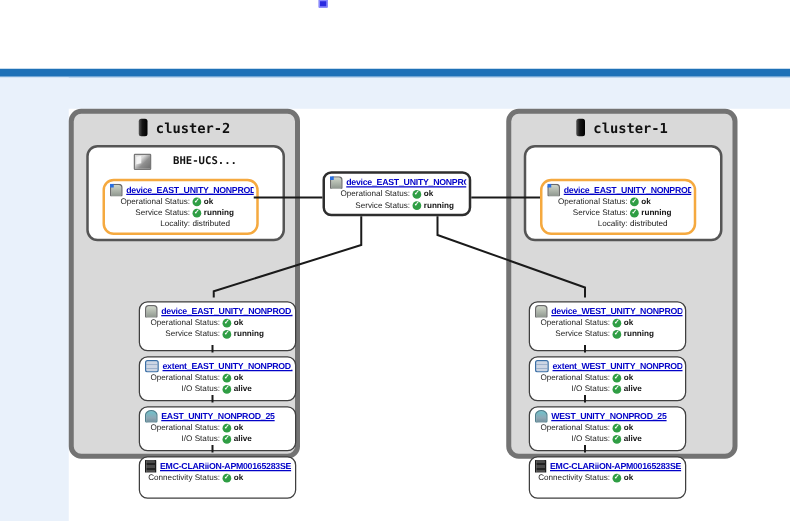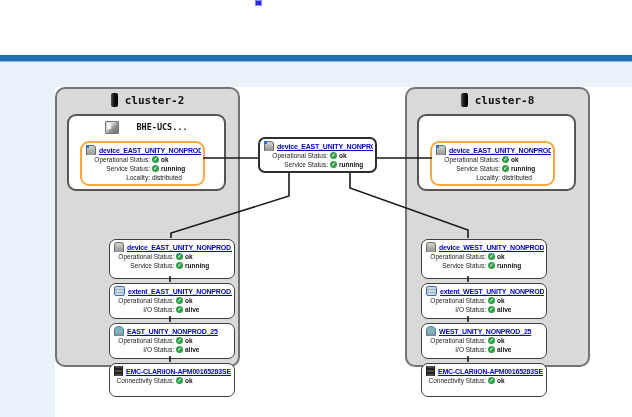--- a/index.html
+++ b/index.html
@@ -7,21 +7,21 @@
   .page{position:relative;width:632px;height:417px;background:#ffffff;overflow:hidden;}
 
   .mini-icon{position:absolute;left:255px;top:0;width:5px;height:4px;background:#2a2ae0;border:1px solid #8888ff;}
   .top-bar{position:absolute;left:0;top:55px;width:632px;height:6px;background:#1e71b7;border-bottom:1px solid #8fb8df;}
   .tint-band{position:absolute;left:0;top:62px;width:632px;height:25px;background:#e9f1fb;}
   .tint-left{position:absolute;left:0;top:62px;width:55px;height:355px;background:#e9f1fb;}
 
   svg.connectors{position:absolute;left:0;top:0;z-index:3;pointer-events:none;}
 
   .cluster{position:absolute;top:87px;width:185px;height:280px;background:#d9d9d9;
-           border:2px solid #737373;border-radius:10px;box-sizing:border-box;z-index:2;}
+           border:4px solid #737373;border-radius:10px;box-sizing:border-box;z-index:2;}
   .cluster.left{left:55px;} .cluster.right{left:405px;}
   .cluster-header{display:flex;align-items:center;justify-content:center;gap:7px;height:22px;}
   .cluster-title{font-family:"DejaVu Sans Mono",monospace;font-weight:bold;font-size:11px;color:#111;}
 
   .icon-tower{width:7px;height:14px;background:linear-gradient(90deg,#555 0%,#161616 40%,#000 100%);border-radius:2px;}
   .icon-host{width:12px;height:11px;background:linear-gradient(135deg,#d8d8d8 35%,#8f8f8f 60%,#6f6f6f 100%);
              border:1px solid #777;border-radius:1px;position:relative;}
   .icon-host::after{content:"";position:absolute;left:1px;top:1px;width:4px;height:6px;background:#f4f4f4;transform:skewY(-12deg);}
 
   .hostbox{position:absolute;left:10px;top:25px;width:159px;height:77px;background:#ffffff;
@@ -212,21 +212,21 @@
       <span class="row-value">
           <span class="check">✓</span>
           <span>running</span>
         </span>
       </div>
   </div>
 
   <section class="cluster right">
     <div class="cluster-header">
       <span class="icon-tower"></span>
-      <span class="cluster-title">cluster-8</span>
+      <span class="cluster-title">cluster-1</span>
     </div>
 
     <div class="hostbox">
       <div class="node orange" style="left:11px;top:25px;width:125px;height:45px;">
         <div class="node-title">
           <span class="icon-device dist"></span>
           <span class="node-link">device_EAST_UNITY_NONPROD_25</span>
         </div>
         <div class="row">
             <span class="row-label">Operational Status:</span>

